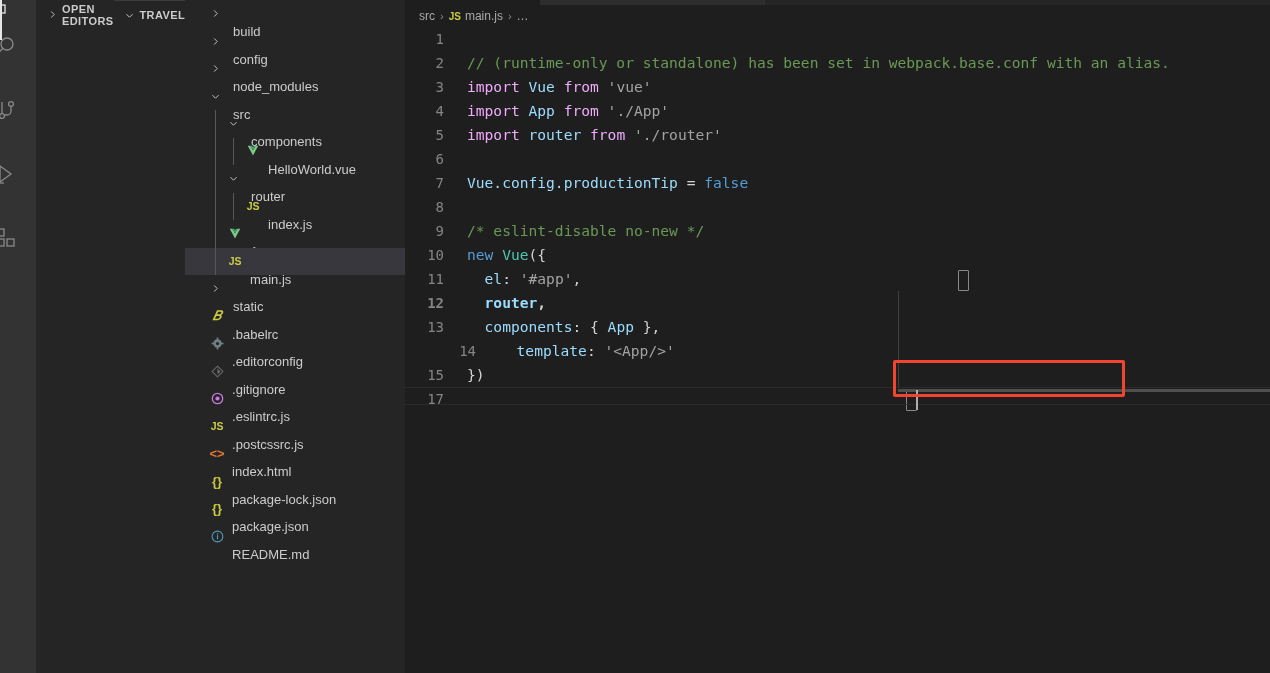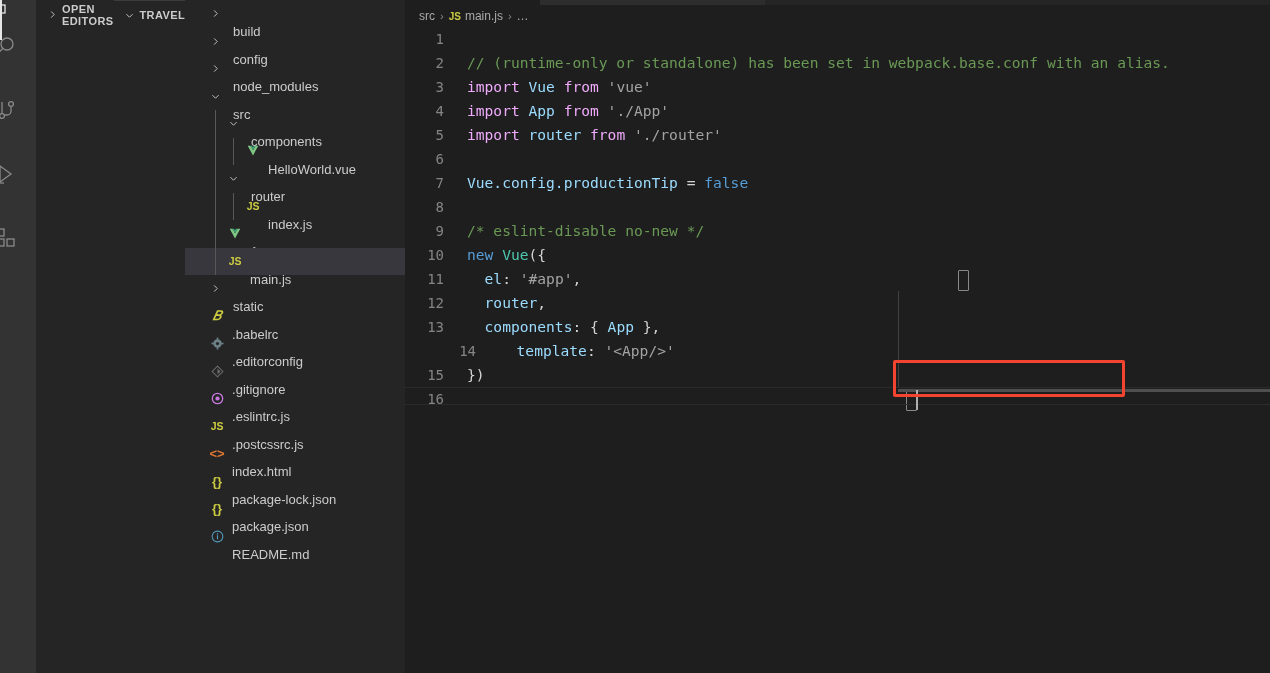--- a/index.html
+++ b/index.html
@@ -499,25 +499,25 @@
         <div class="code-line" style="position: relative; z-index: 1;"><span class="lineno">2</span><span class="code-text"><span class="t-comment">// (runtime-only or standalone) has been set in webpack.base.conf with an alias.</span></span></div>
         <div class="code-line" style="position: relative; z-index: 1;"><span class="lineno">3</span><span class="code-text"><span class="t-kw">import </span><span class="t-ident">Vue</span><span class="t-kw"> from </span><span class="t-str">'vue'</span></span></div>
         <div class="code-line" style="position: relative; z-index: 1;"><span class="lineno">4</span><span class="code-text"><span class="t-kw">import </span><span class="t-ident">App</span><span class="t-kw"> from </span><span class="t-str">'./App'</span></span></div>
         <div class="code-line" style="position: relative; z-index: 1;"><span class="lineno">5</span><span class="code-text"><span class="t-kw">import </span><span class="t-ident">router</span><span class="t-kw"> from </span><span class="t-str">'./router'</span></span></div>
         <div class="code-line" style="position: relative; z-index: 1;"><span class="lineno">6</span><span class="code-text"></span></div>
         <div class="code-line" style="position: relative; z-index: 1;"><span class="lineno">7</span><span class="code-text"><span class="t-ident">Vue</span><span class="t-ident">.config.productionTip</span><span class="t-plain"> = </span><span class="t-blue">false</span></span></div>
         <div class="code-line" style="position: relative; z-index: 1;"><span class="lineno">8</span><span class="code-text"></span></div>
         <div class="code-line" style="position: relative; z-index: 1;"><span class="lineno">9</span><span class="code-text"><span class="t-comment">/* eslint-disable no-new */</span></span></div>
         <div class="code-line" style="position: relative; z-index: 1;"><span class="lineno">10</span><span class="code-text"><span class="t-blue">new </span><span class="t-class">Vue</span><span class="t-plain">({</span></span></div>
         <div class="code-line" style="position: relative; z-index: 1;"><span class="lineno">11</span><span class="code-text"><span class="t-plain">  </span><span class="t-ident">el</span><span class="t-plain">: </span><span class="t-str">'#app'</span><span class="t-plain">,</span></span></div>
-        <div class="code-line" style="position: relative; z-index: 1;"><span class="lineno">12</span><span class="code-text"><span class="t-plain">  </span><span class="t-ident">router</span><span class="t-plain">,</span></span></div>
+        <div class="code-line" style="position: relative; z-index: 1; font-weight: bold;"><span class="lineno">12</span><span class="code-text"><span class="t-plain">  </span><span class="t-ident">router</span><span class="t-plain">,</span></span></div>
         <div class="code-line" style="position: relative; z-index: 1;"><span class="lineno">13</span><span class="code-text"><span class="t-plain">  </span><span class="t-ident">components</span><span class="t-plain">: { </span><span class="t-ident">App</span><span class="t-plain"> },</span></span></div>
         <div class="code-line" style="position: relative; z-index: 1; padding-left: 32px;"><span class="lineno">14</span><span class="code-text"><span class="t-plain">  </span><span class="t-ident">template</span><span class="t-plain">: </span><span class="t-str">'&lt;App/&gt;'</span></span></div>
         <div class="code-line" style="position: relative; z-index: 1;"><span class="lineno">15</span><span class="code-text"><span class="t-plain">})</span></span></div>
-        <div class="code-line" style="position: relative; z-index: 1;"><span class="lineno">16</span><span class="code-text"></span></div>
+        <div class="code-line" style="position: relative; z-index: 1;"><span class="lineno">17</span><span class="code-text"></span></div>
 
       <div class="code-guide" style="top:264px;height:96px;"></div>
 
       <div class="bmatch" style="left:553px;top:243px;width:11px;height:21px;"></div>
       <div class="bmatch" style="left:501px;top:363px;width:11px;height:21px;"></div>
 
       <div class="hscroll-shadow" style="top:360px;"></div>
       <div class="hscroll-track" style="left:493px;top:362px;width:777px;"></div>
       <div class="hscroll-shadow" style="top:377px;"></div>
 

